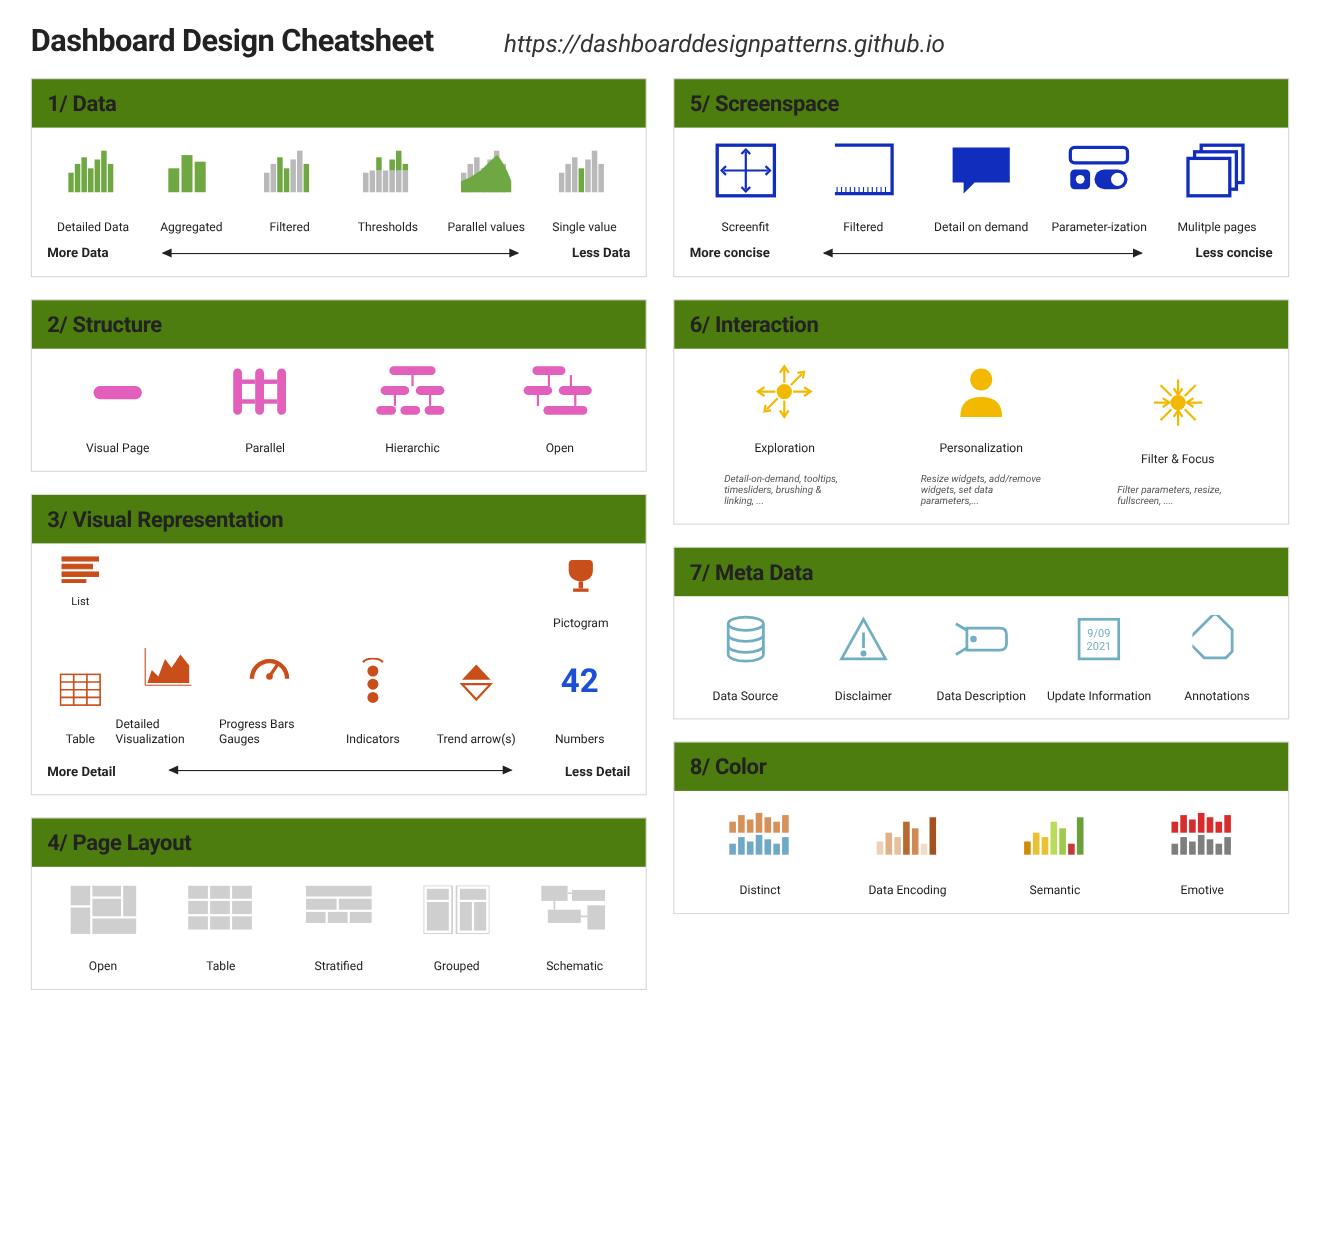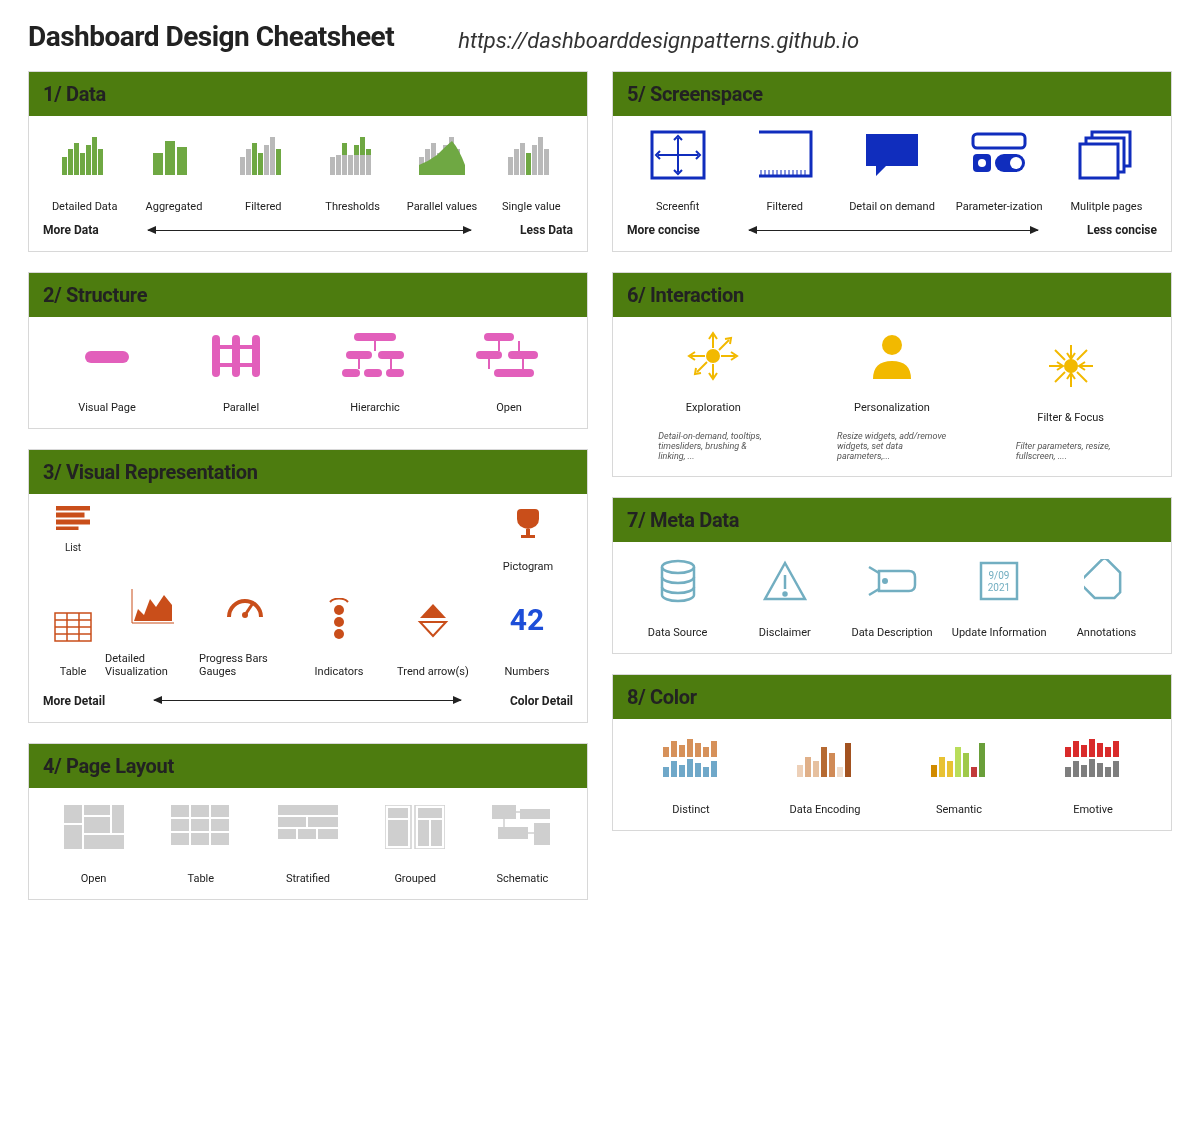--- a/index.html
+++ b/index.html
@@ -385,21 +385,21 @@
           <div class="item">
             <div class="icon-box">
               <span style="font-size:30px;font-weight:700;color:#1d4ed8">42</span>
             </div>
             <span class="label">Numbers</span>
           </div>
         </div>
         <div class="scale">
           <span>More Detail</span>
           <div class="scale-line"></div>
-          <span>Color Detail</span>
+          <span>Less Detail</span>
         </div>
       </div>
     </div>
 
     <div class="card">
       <div class="card-title">4/ Page Layout</div>
       <div class="card-body">
         <div class="items-row">
           <div class="item">
             <div class="icon-box">

